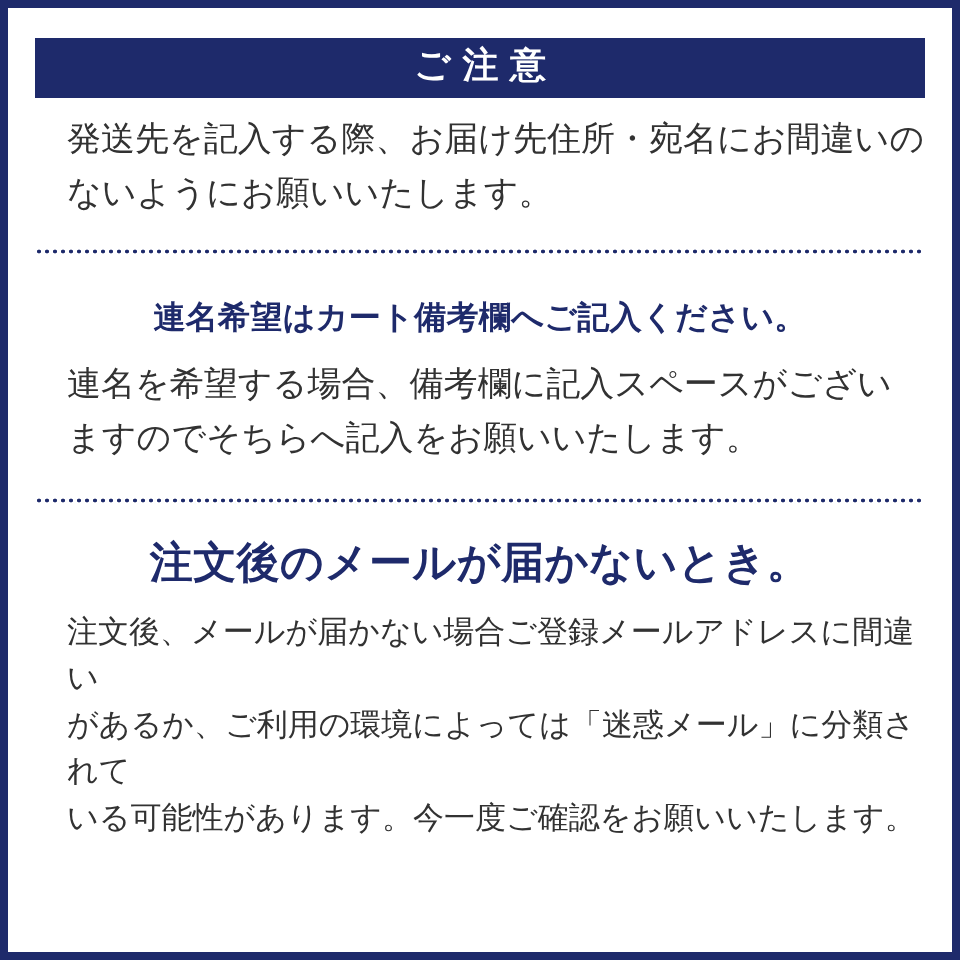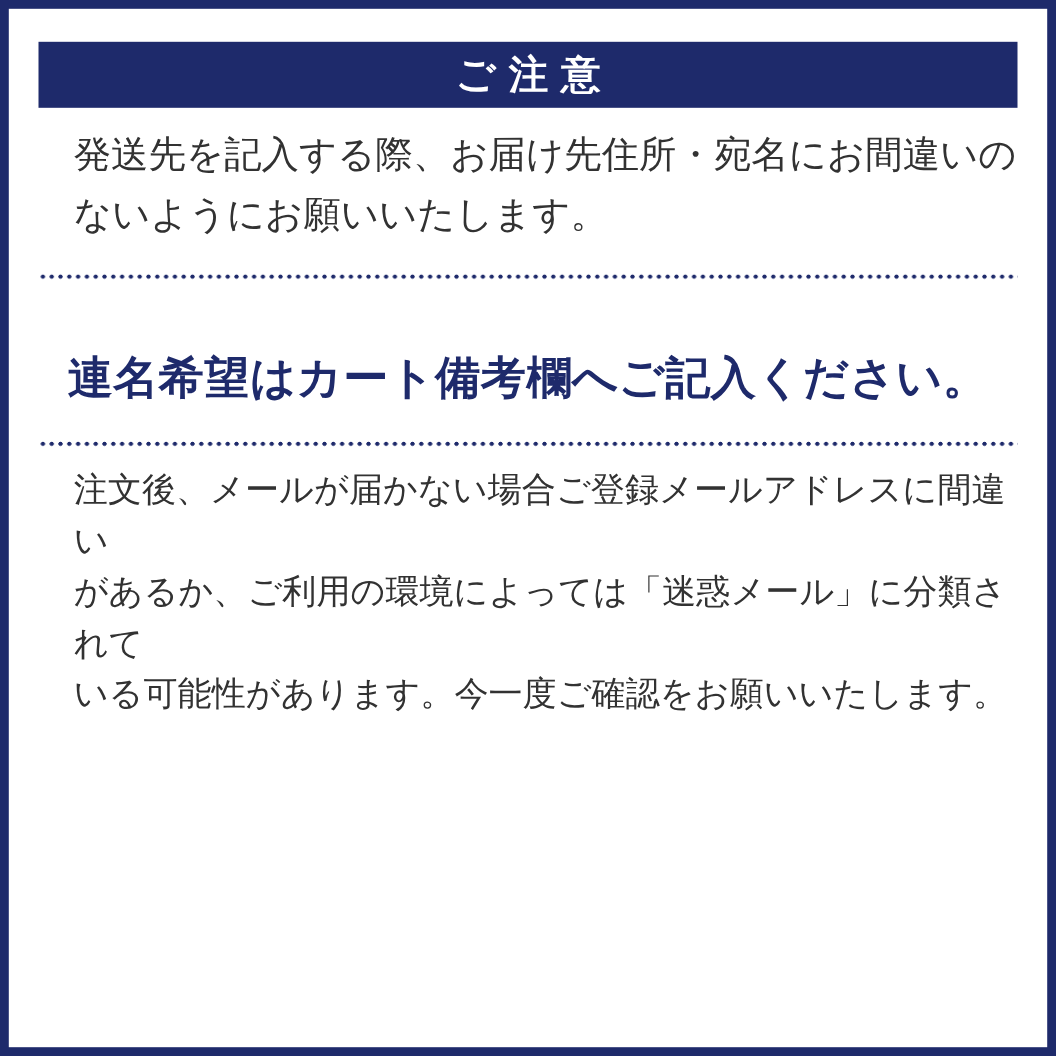--- a/index.html
+++ b/index.html
@@ -1,20 +1,20 @@
 <!DOCTYPE html>
 <html lang="ja" style="--navy: #1e2a6b; --text: #323232; --bg: #ffffff;"><head>
 <meta charset="utf-8">
 <style>
   :root {
     --navy: #1e2a6b;
     --text: #323232;
     --bg: #ffffff;
   }
-  * { margin: 0; padding: 0; box-sizing: border-box; }
+  * { margin: 0; padding: 0; box-sizing: border-box; font-family: Liberation Mono, monospace; }
   html, body { background: var(--bg); }
   body {
     width: 960px; height: 960px;
     font-family: "Liberation Sans", "DejaVu Sans", sans-serif;
     overflow: hidden;
   }
   .page {
     width: 960px; height: 960px;
     background: var(--bg);
     border: 8px solid var(--navy);
@@ -44,22 +44,22 @@
     text-align: center;
     white-space: pre-line;
     letter-spacing: 0.01em;
   }
   .h1 {
     margin-top: 30px;
     font-size: 46px;
     line-height: 1.42;
   }
   .h2 {
-    margin-top: 62px;
-    font-size: 41px;
+    margin-top: 44px;
+    font-size: 32px;
     line-height: 1.35;
   }
   .h3 {
     margin-top: 34px;
     font-size: 43px;
     line-height: 1.35;
   }
   .body {
     color: var(--text);
     text-align: left;
@@ -104,24 +104,27 @@
 
     <section>
       <p class="body b1">発送先を記入する際、お届け先住所・宛名にお間違いの
 ないようにお願いいたします。</p>
     </section>
 
     <div class="divider d1"></div>
 
     <section>
       <h2 class="heading h2">連名希望はカート備考欄へご記入ください。</h2>
+      <p class="body b2">連名を希望する場合、備考欄に記入スペースがござい
+ますのでそちらへ記入をお願いいたします。</p>
     </section>
 
     <div class="divider d2"></div>
 
     <section>
+      <h2 class="heading h3">注文後のメールが届かないとき。</h2>
       <p class="body b3">注文後、メールが届かない場合ご登録メールアドレスに間違い
 があるか、ご利用の環境によっては「迷惑メール」に分類されて
 いる可能性があります。今一度ご確認をお願いいたします。</p>
     </section>
 
   </div>
 </div>
 
 </body></html>

